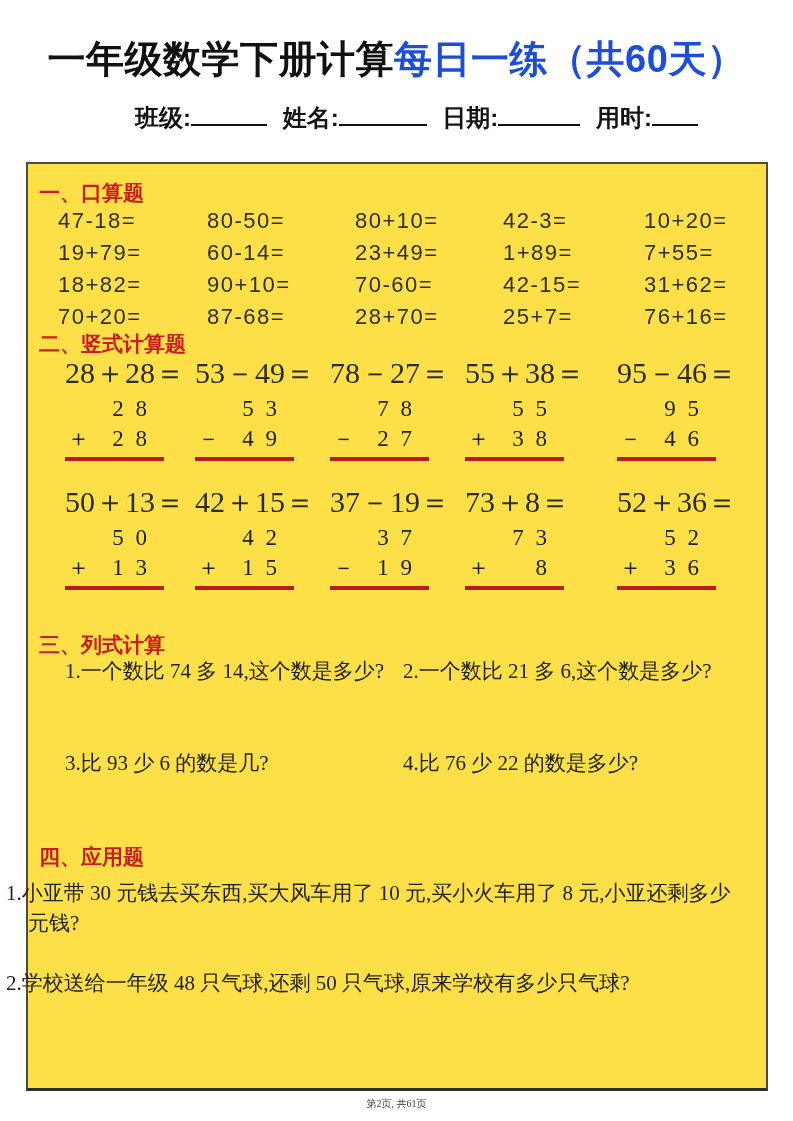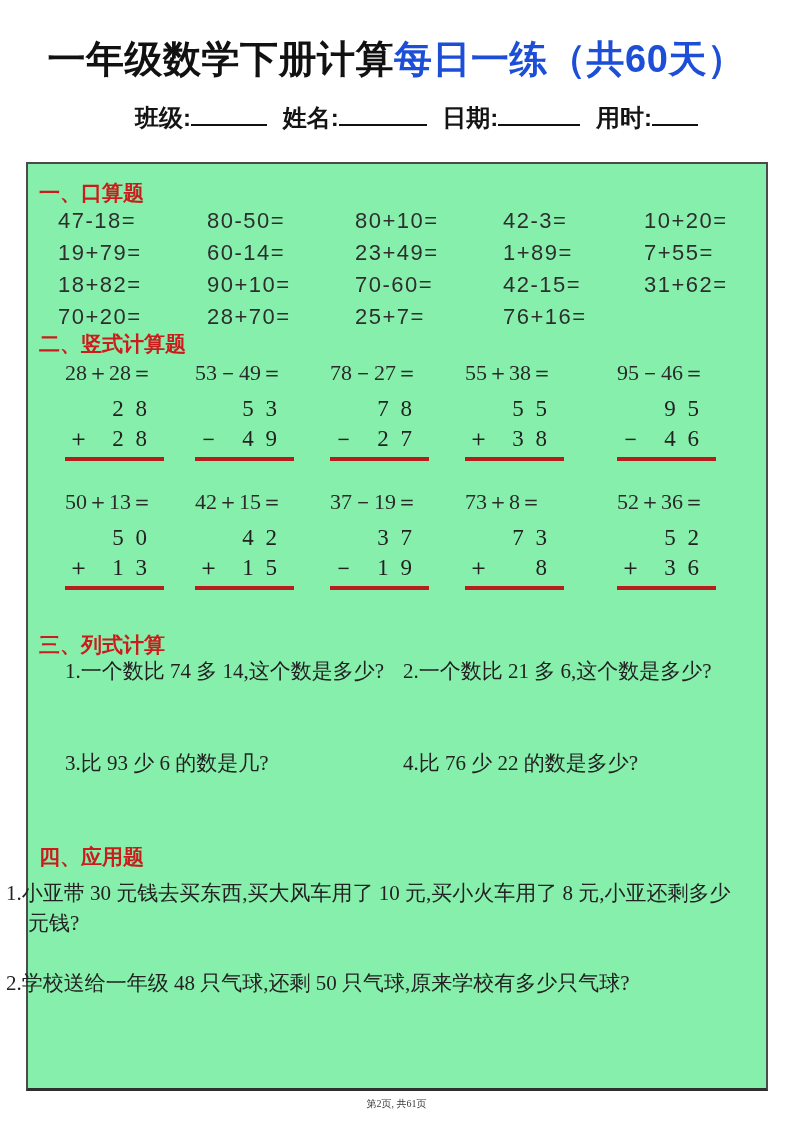--- a/index.html
+++ b/index.html
@@ -29,21 +29,21 @@
   .blank {
     display:inline-block; height:1.0em; vertical-align:baseline;
     border-bottom:2.5px solid #111;
   }
   .b1{width:76px}.b2{width:88px}.b3{width:82px}.b4{width:46px}
 
   
   .box {
     position:absolute; left:26px; top:162px; width:742px; height:929px;
     border:2px solid #4b4b4b; border-bottom:3px solid #2f2f2f;
-    background:#86efac; box-sizing:border-box;
+    background:#fde047; box-sizing:border-box;
   }
   .sec-h {
     position:absolute; left:11px;
     font-size:21px; font-weight:bold; color:#cb1c1b; white-space:nowrap;
   }
   .h1{top:15px}.h2{top:166px}.h3{top:467px}.h4{top:679px}
 
   
   .oral {
     position:absolute; top:41px; left:0; width:100%;
@@ -56,21 +56,21 @@
   }
 
   
   .vrow {
     position:absolute; left:0; width:100%;
     display:grid; grid-template-columns:130px 135px 135px 152px auto;
     padding-left:37px; box-sizing:border-box;
   }
   .vr1{top:196px}.vr2{top:325px}
   .vp { font-family:"Liberation Serif","DejaVu Serif",serif; }
-  .vp-eq { font-size:22px; line-height:26px; color:#2a2a2a; white-space:nowrap; }
+  .vp-eq { font-size:30px; line-height:26px; color:#2a2a2a; white-space:nowrap; }
   .vp-body {
     width:99px; margin-top:8px; border-bottom:4px solid #b91c1c;
     padding-bottom:3px;
   }
   .vp-top {
     text-align:right; font-size:23px; line-height:30px;
     letter-spacing:3px; padding-right:14px; color:#222; white-space:pre;
   }
   .vp-mid {
     display:flex; justify-content:space-between; align-items:baseline;
@@ -130,20 +130,21 @@
       <div class="oral-cell">60-14=</div>
       <div class="oral-cell">23+49=</div>
       <div class="oral-cell">1+89=</div>
       <div class="oral-cell">7+55=</div>
       <div class="oral-cell">18+82=</div>
       <div class="oral-cell">90+10=</div>
       <div class="oral-cell">70-60=</div>
       <div class="oral-cell">42-15=</div>
       <div class="oral-cell">31+62=</div>
       <div class="oral-cell">70+20=</div>
+      <div class="oral-cell">87-68=</div>
       <div class="oral-cell">28+70=</div>
       <div class="oral-cell">25+7=</div>
       <div class="oral-cell">76+16=</div>
     </div>
 
     <div class="sec-h h2">二、竖式计算题</div>
 
     <div class="vrow vr1">
       <div class="vp">
         <div class="vp-eq">28＋28＝</div>

